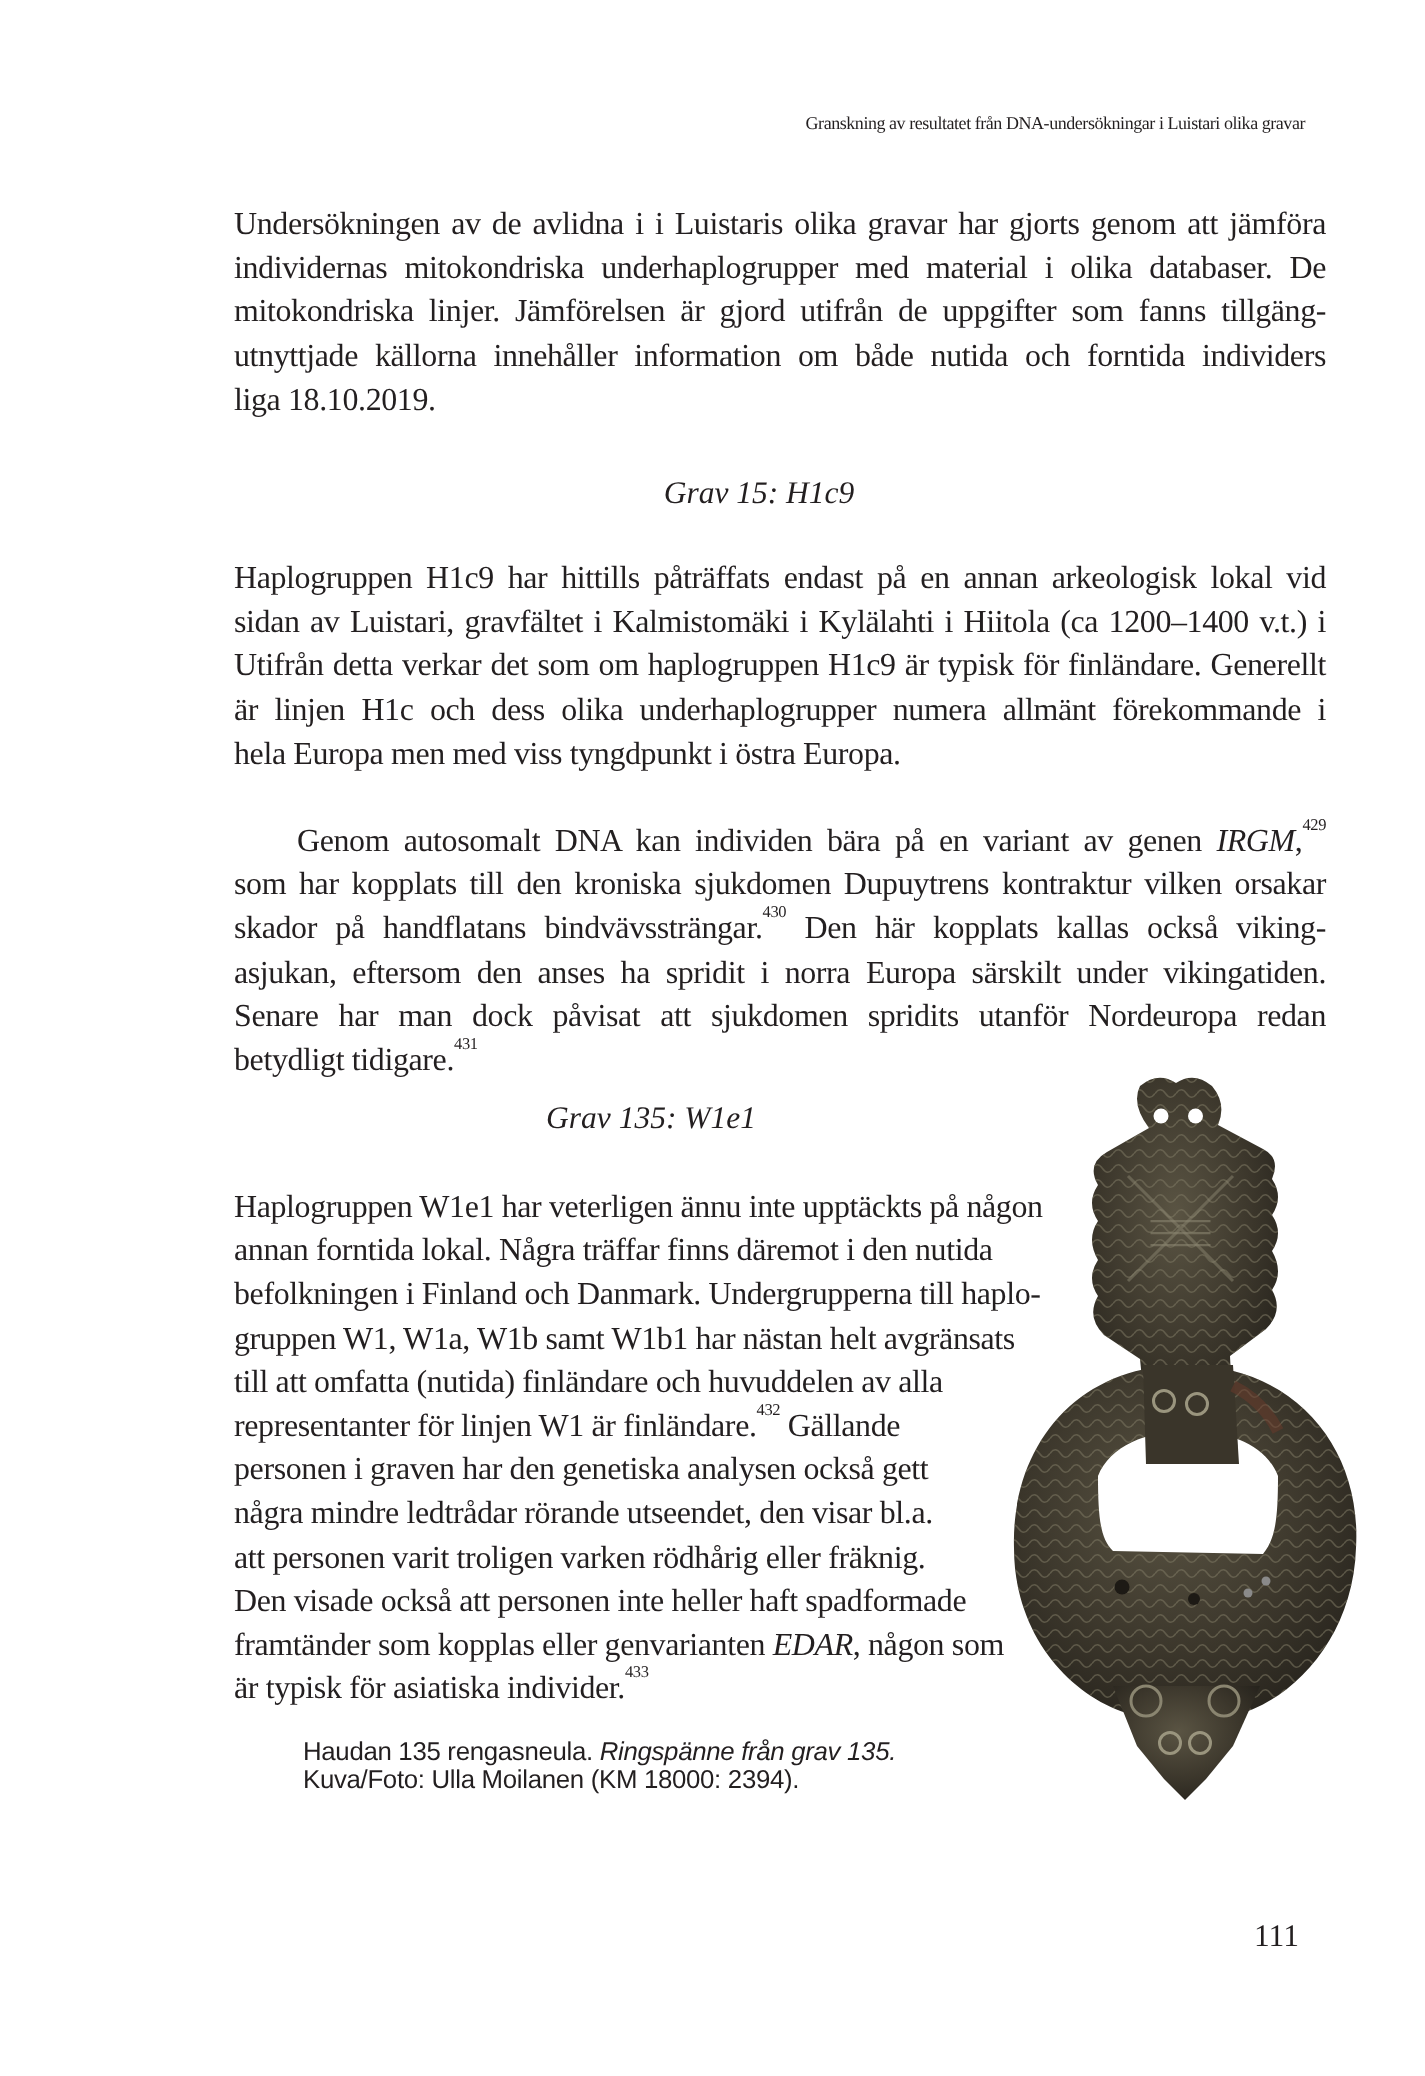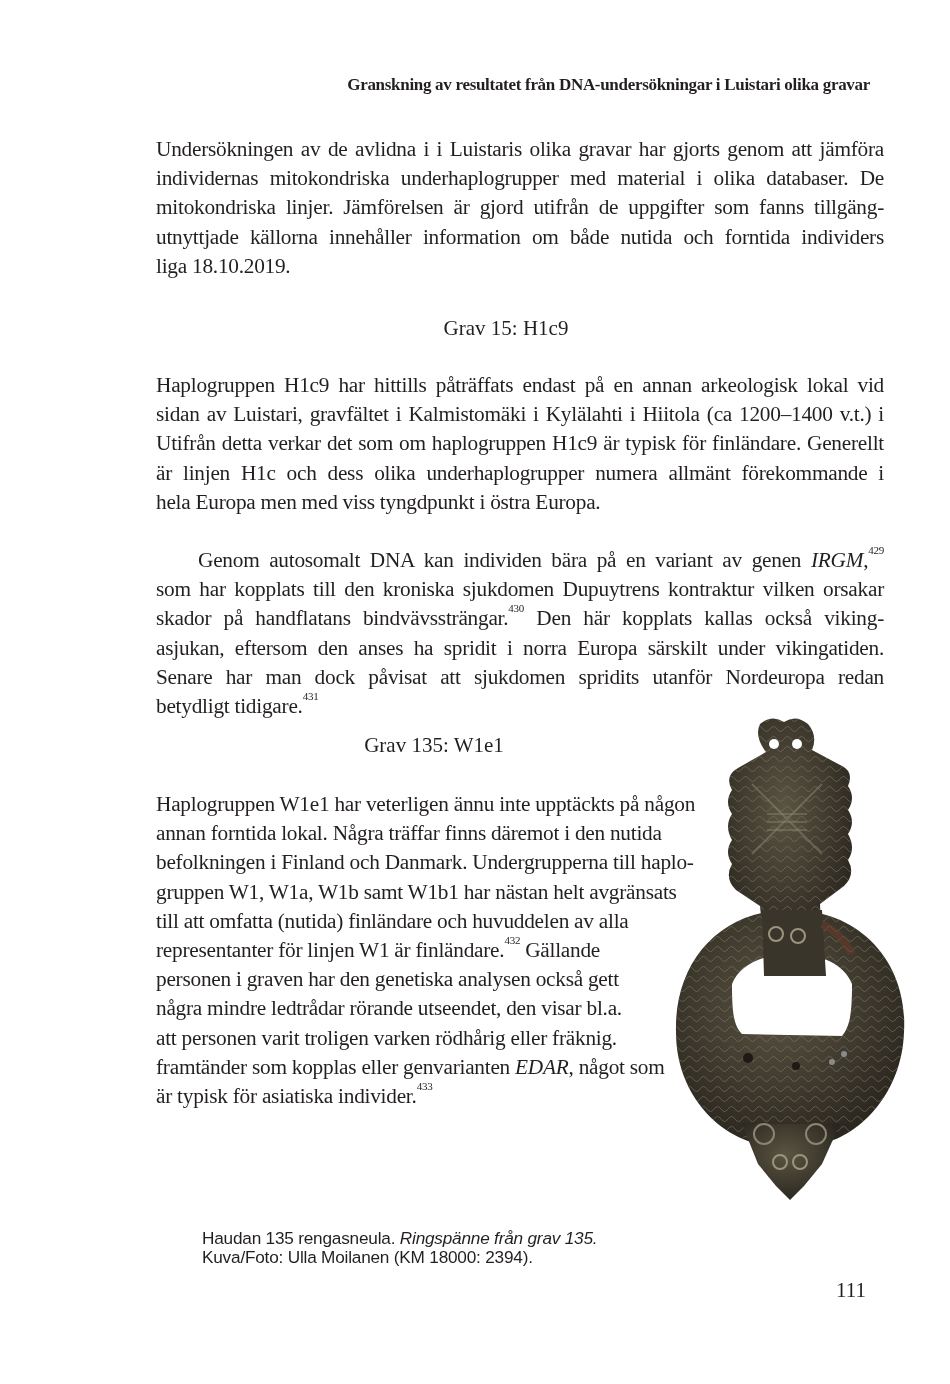--- a/index.html
+++ b/index.html
@@ -1,35 +1,35 @@
 <!DOCTYPE html>
 <html><head>
 <meta charset="utf-8">
 <style>
   html, body { margin: 0; padding: 0; background: #ffffff; }
   body { width: 950px; height: 1384px; position: relative; overflow: hidden; color: #231f20; }
   .serif { font-family: "Liberation Serif", "DejaVu Serif", serif; }
   .sans { font-family: "Liberation Sans", "DejaVu Sans", sans-serif; }
   .heading {
     position: absolute; left: 140px; width: 730px; top: 75px;
-    text-align: right; font-weight: bold; font-size: 17px; letter-spacing: -0.3px;
+    text-align: right; font-weight: normal; font-size: 12px; letter-spacing: -0.3px;
   }
   .para {
     position: absolute; left: 156px; font-size: 21.3px; line-height: 29.2px;
     letter-spacing: -0.25px; margin: 0;
   }
   .line { display: block; white-space: nowrap; }
   .just { text-align: justify; text-align-last: justify; }
   .sub-heading {
     position: absolute; left: 142px; width: 728px; text-align: center;
-    font-size: 21px;
+    font-style: italic; font-size: 21px;
   }
   sup { font-size: 11px; vertical-align: top; position: relative; top: -1px; line-height: 1; }
   .caption {
-    position: absolute; left: 202px; top: 1229px; font-size: 17.2px; line-height: 19px;
+    position: absolute; left: 202px; top: 1158px; font-size: 17.2px; line-height: 19px;
     letter-spacing: -0.2px;
   }
   .page-number {
     position: absolute; left: 836px; top: 1278px; font-size: 21px;
   }
   .photo { position: absolute; left: 672px; top: 714px; width: 236px; height: 488px; }
 </style>
 </head>
 <body>
 
@@ -67,21 +67,22 @@
 <p class="para serif" style="top:790px; width:580px;">
   <span class="line">Haplogruppen W1e1 har veterligen ännu inte upptäckts på någon</span>
   <span class="line">annan forntida lokal. Några träffar finns däremot i den nutida</span>
   <span class="line">befolkningen i Finland och Danmark. Undergrupperna till haplo-</span>
   <span class="line">gruppen W1, W1a, W1b samt W1b1 har nästan helt avgränsats</span>
   <span class="line">till att omfatta (nutida) finländare och huvuddelen av alla</span>
   <span class="line"><span>representanter för linjen W1 är finländare.</span><sup>432</sup><span> Gällande</span></span>
   <span class="line">personen i graven har den genetiska analysen också gett</span>
   <span class="line">några mindre ledtrådar rörande utseendet, den visar bl.a.</span>
   <span class="line">att personen varit troligen varken rödhårig eller fräknig.</span>
-  <span class="line"><span>framtänder som kopplas eller genvarianten </span><i>EDAR</i><span>, något som</span></span>
+  <span class="line">Den visade också att personen inte heller haft spadformade</span>
+  <span class="line"><span>framtänder som kopplas eller genvarianten </span><i>EDAR</i><span>, någon som</span></span>
   <span class="line"><span>är typisk för asiatiska individer.</span><sup>433</sup></span>
 </p>
 
 <svg class="photo" viewBox="0 0 236 488" xmlns="http://www.w3.org/2000/svg">
   <defs>
     <radialGradient id="bz" cx="45%" cy="40%" r="70%">
       <stop offset="0%" stop-color="#5a5443"></stop>
       <stop offset="60%" stop-color="#3b362b"></stop>
       <stop offset="100%" stop-color="#24211b"></stop>
     </radialGradient>

